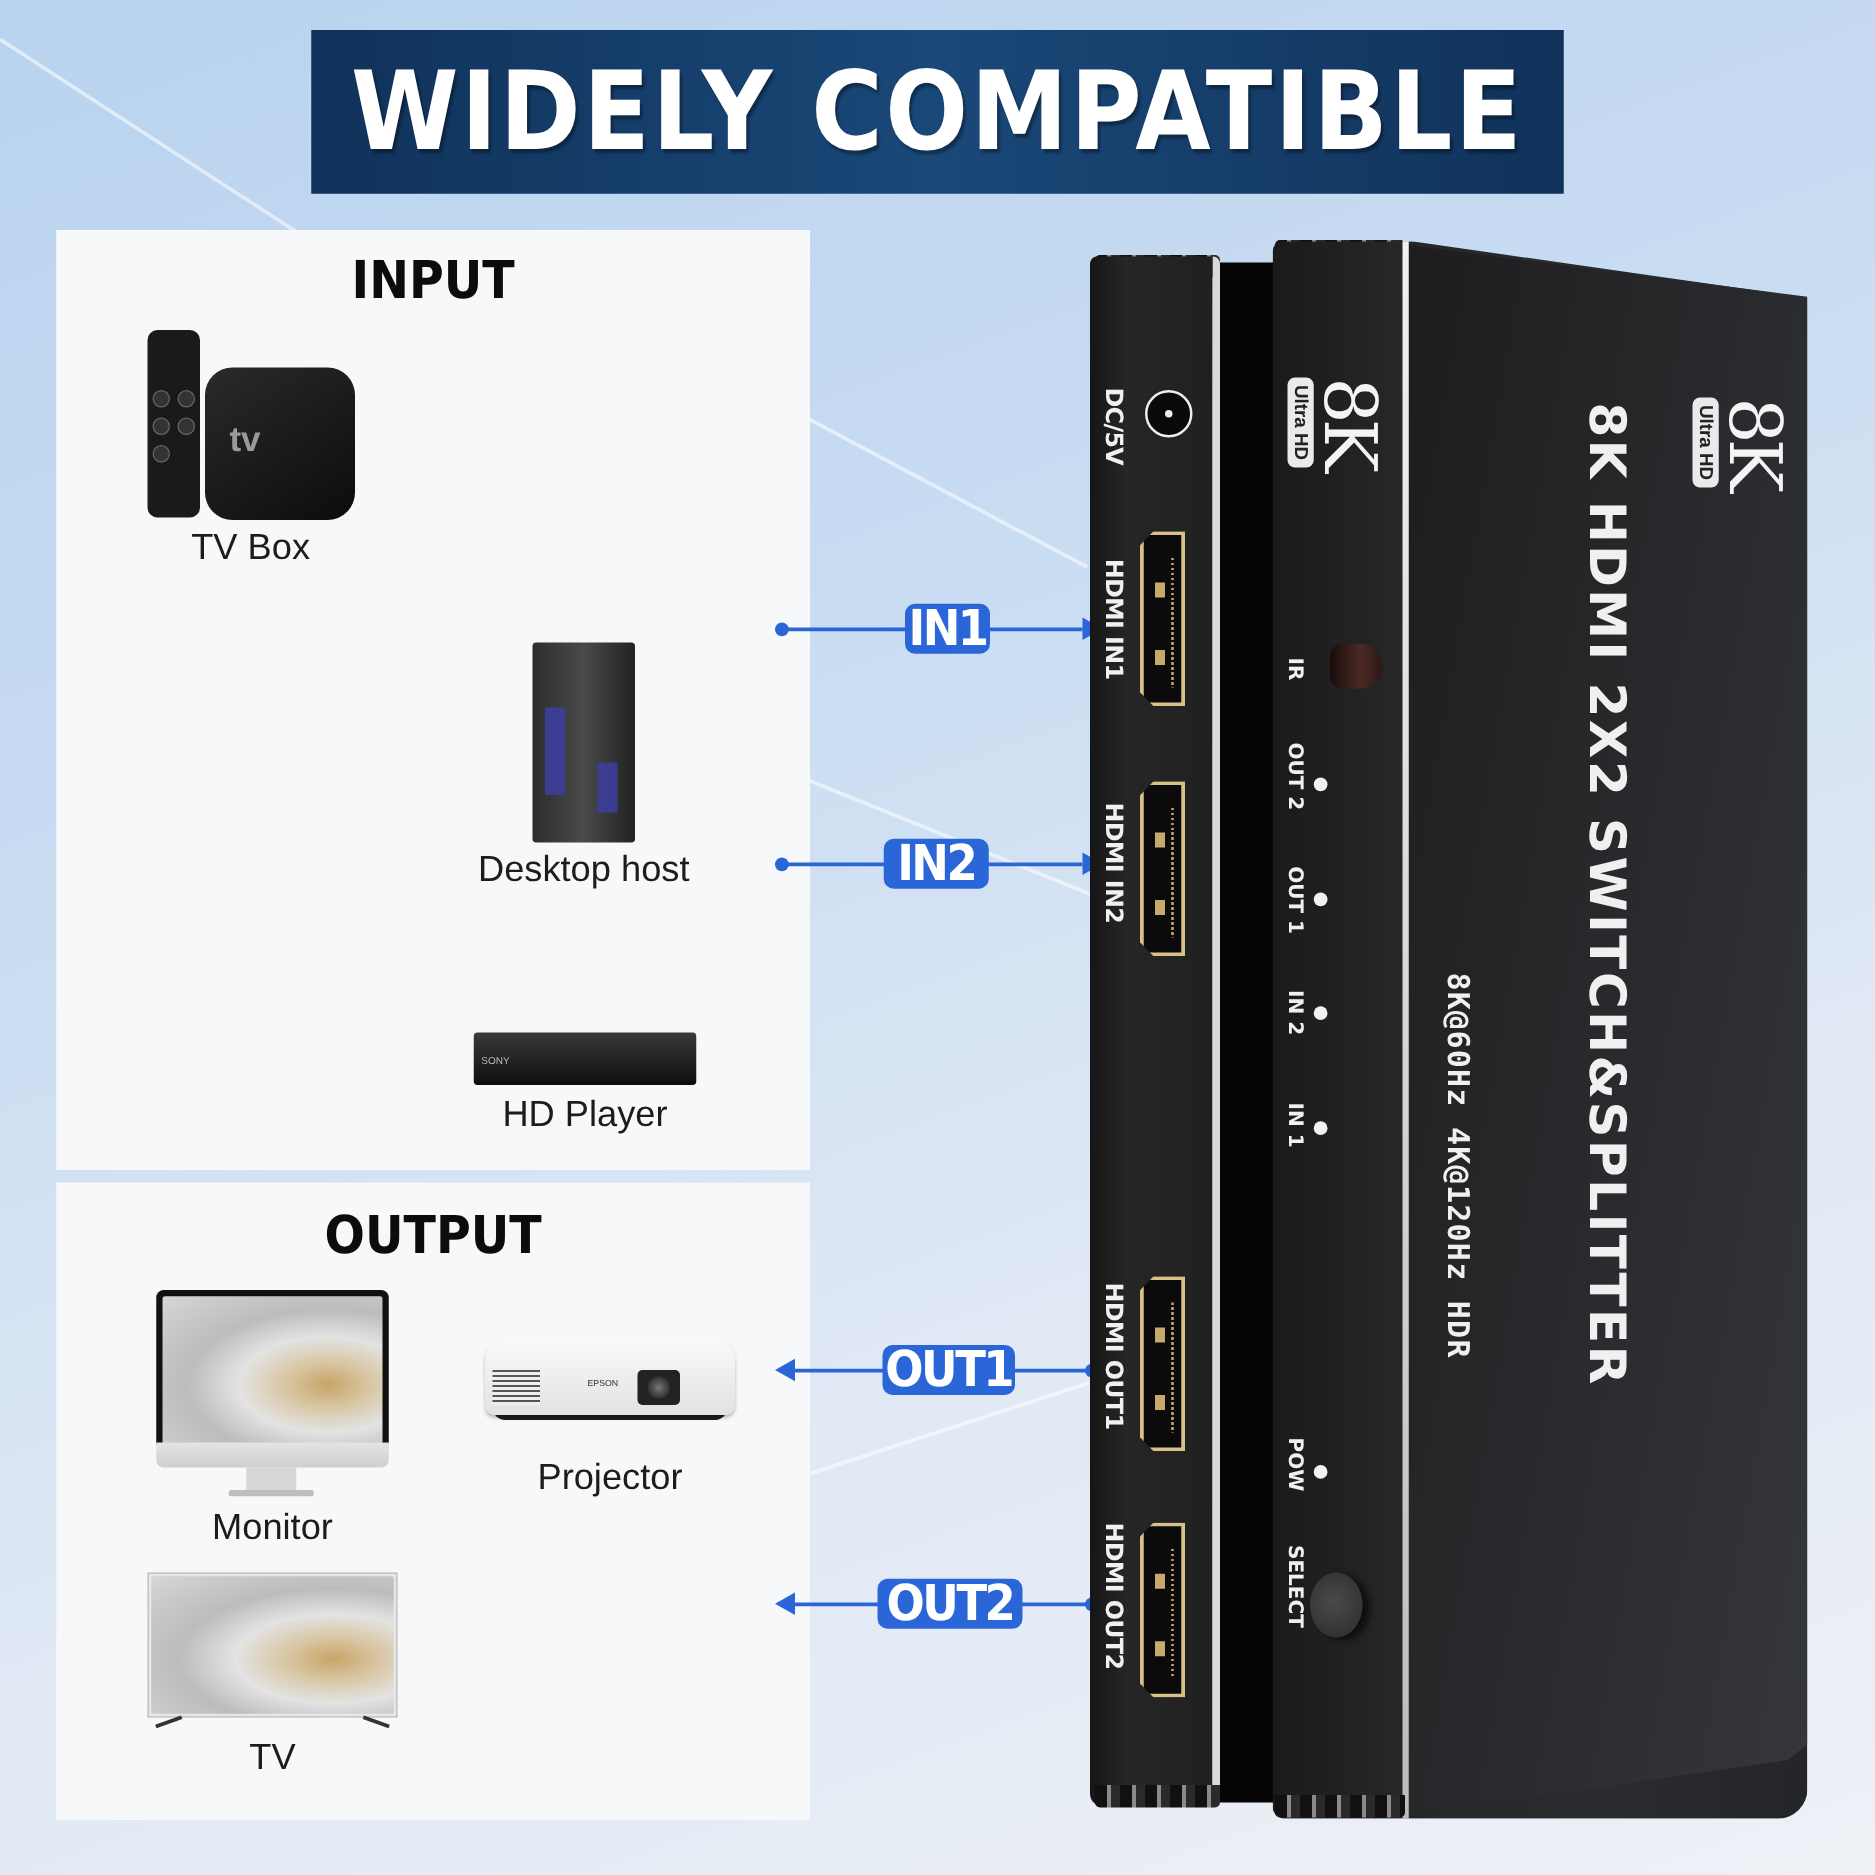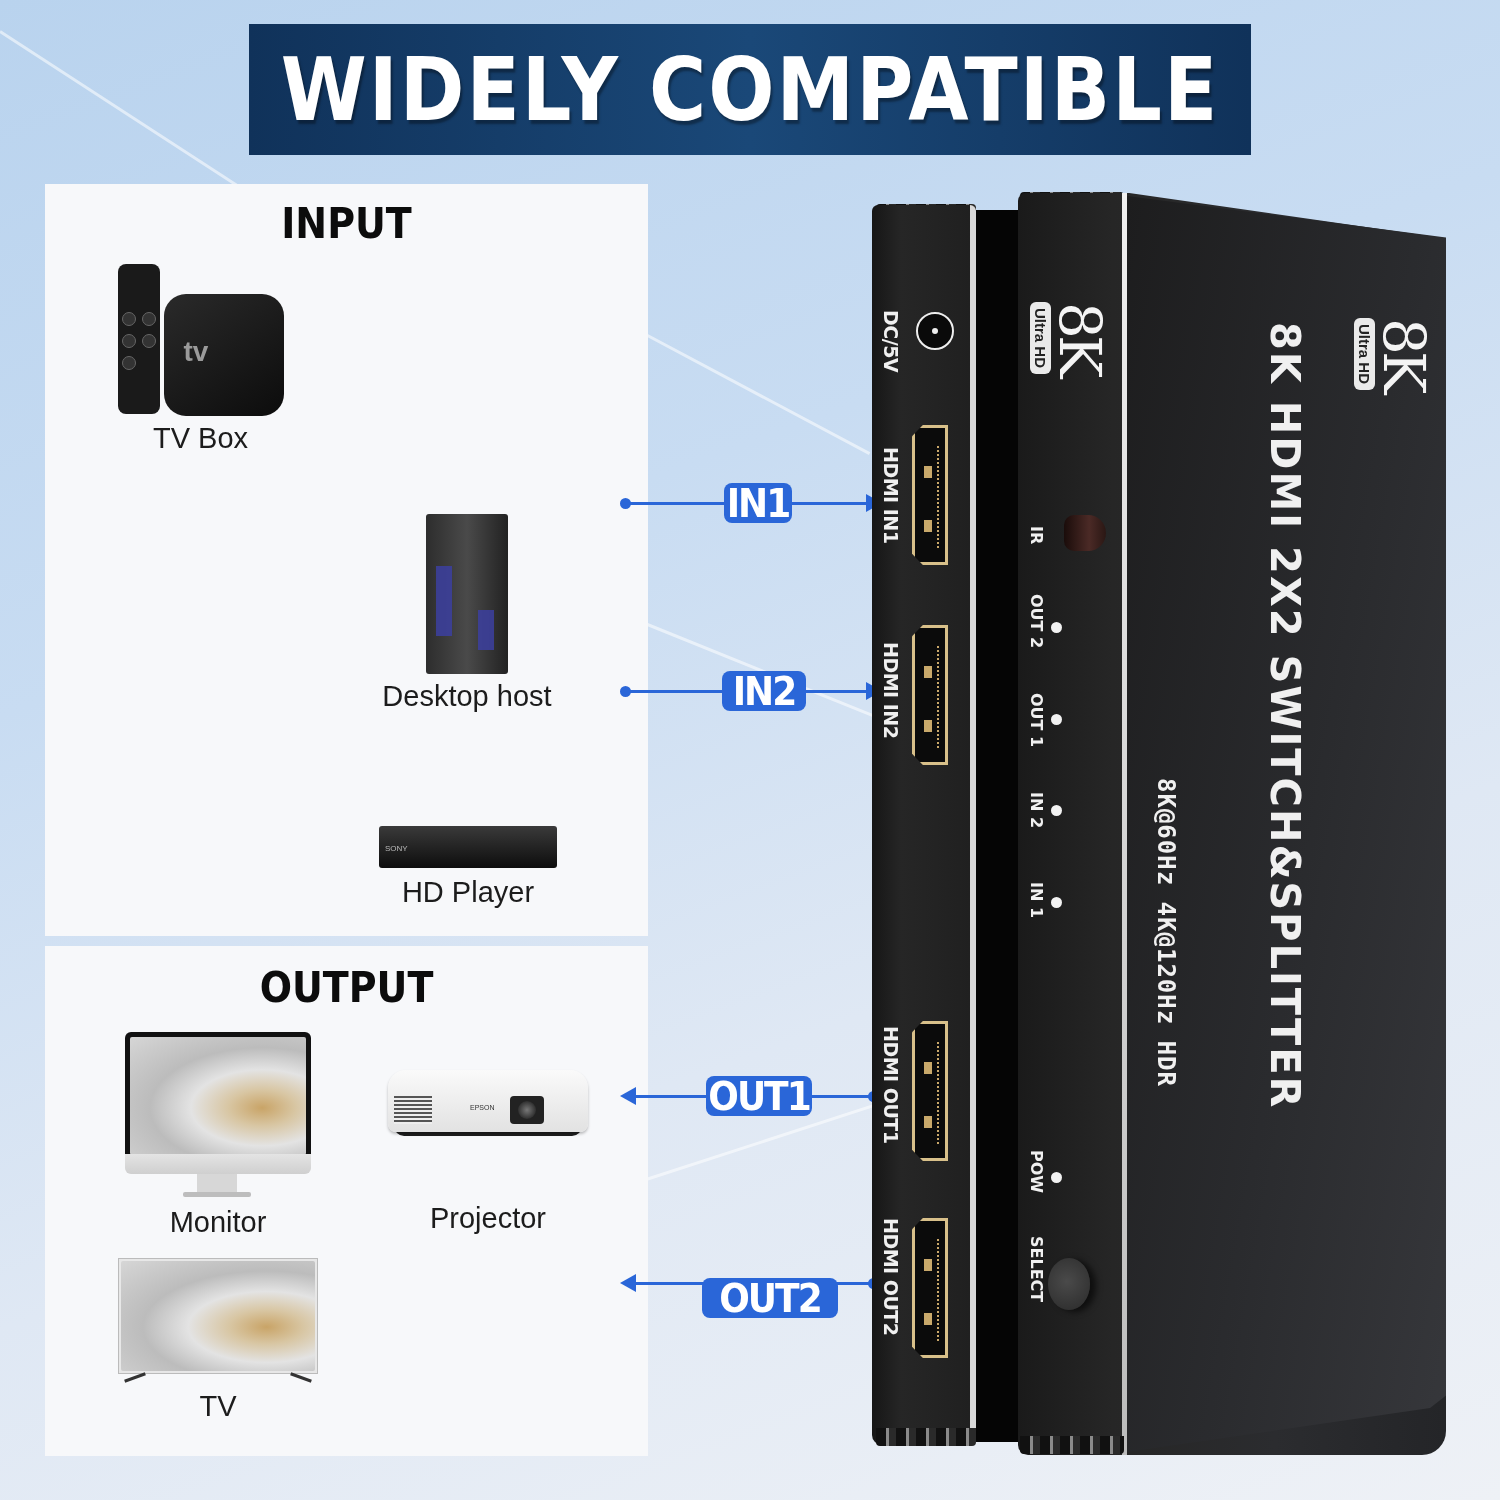--- a/index.html
+++ b/index.html
@@ -210,21 +210,21 @@
 
   <div class="device" style="left:343px;top:124px;width:200px;">
     <div class="device-pic" style="width:200px;height:72px;">
       <div class="projector-base"></div>
       <div class="projector">
         <div class="projector-vent"></div>
         <div class="projector-lens"></div>
         <span class="projector-brand">EPSON</span>
       </div>
     </div>
-    <div class="device-label" style="margin-top:60px;">Projector</div>
+    <div class="device-label" style="margin-top:24px;">Projector</div>
   </div>
 
   <div class="device" style="left:73px;top:312px;width:200px;">
     <div class="device-pic" style="width:200px;height:126px;">
       <div class="tv-screen">
           <div class="wave"></div>
         </div>
       <div class="tv-feet" style="left:6px;transform:rotate(-20deg);"></div>
       <div class="tv-feet" style="left:172px;transform:rotate(20deg);"></div>
     </div>
@@ -237,37 +237,37 @@
   <div class="link-line" style="left:6px;width:240px;"></div>
   <div class="link-arrow-r" style="left:246px;"></div>
   <div class="link-tag" style="left:104px;width:68px;">
       <span>IN1</span>
     </div>
 </div>
 <div class="link" style="left:620px;top:671px;width:262px;">
   <div class="link-dot" style="left:0;"></div>
   <div class="link-line" style="left:6px;width:240px;"></div>
   <div class="link-arrow-r" style="left:246px;"></div>
-  <div class="link-tag" style="left:102px;width:84px;">
+  <div class="link-tag" style="left:87px;width:84px;">
       <span>IN2</span>
     </div>
 </div>
 <div class="link" style="left:620px;top:1076px;width:262px;">
   <div class="link-arrow-l" style="left:0;"></div>
   <div class="link-line" style="left:16px;width:236px;"></div>
   <div class="link-dot" style="left:248px;"></div>
   <div class="link-tag" style="left:86px;width:106px;">
       <span>OUT1</span>
     </div>
 </div>
 <div class="link" style="left:620px;top:1263px;width:262px;">
   <div class="link-arrow-l" style="left:0;"></div>
   <div class="link-line" style="left:16px;width:236px;"></div>
   <div class="link-dot" style="left:248px;"></div>
-  <div class="link-tag" style="left:82px;width:136px;margin-top:15px;">
+  <div class="link-tag" style="left:82px;width:116px;">
       <span>OUT2</span>
     </div>
 </div>
 
 <div class="fins" style="left:876px;top:204px;width:100px;"></div>
 <div class="unit-back"></div>
 <div class="fins" style="left:876px;top:1428px;width:100px;border-radius:0 0 4px 4px;"></div>
 <div class="unit-gap"></div>
 
 <div class="vtext port-label" style="left:880px;top:310px;">DC/5V</div>

